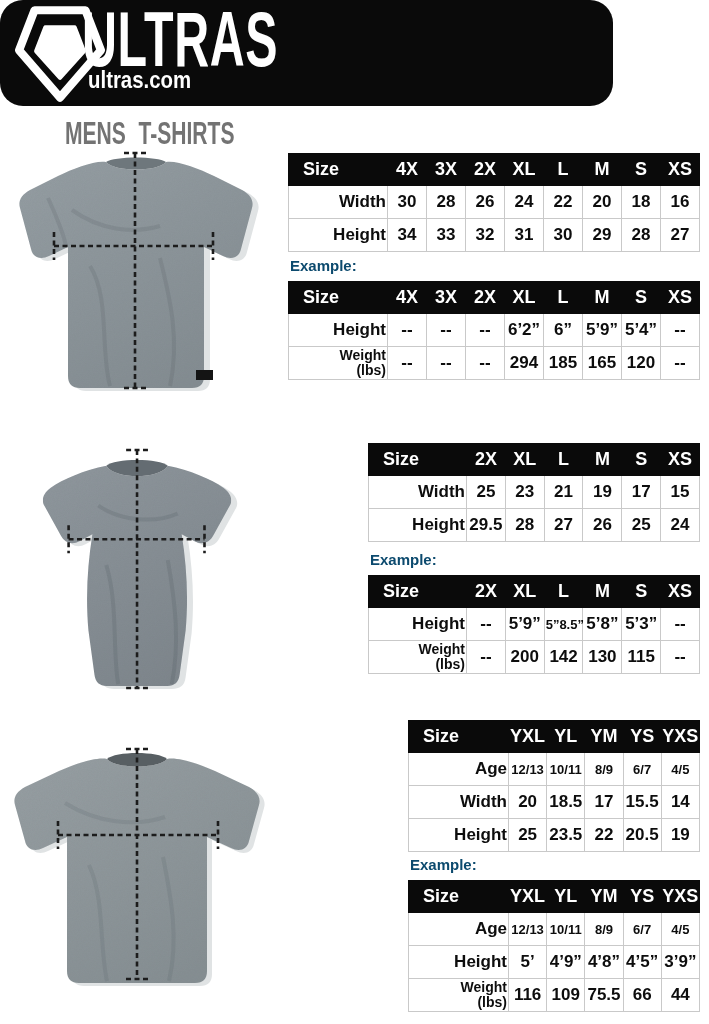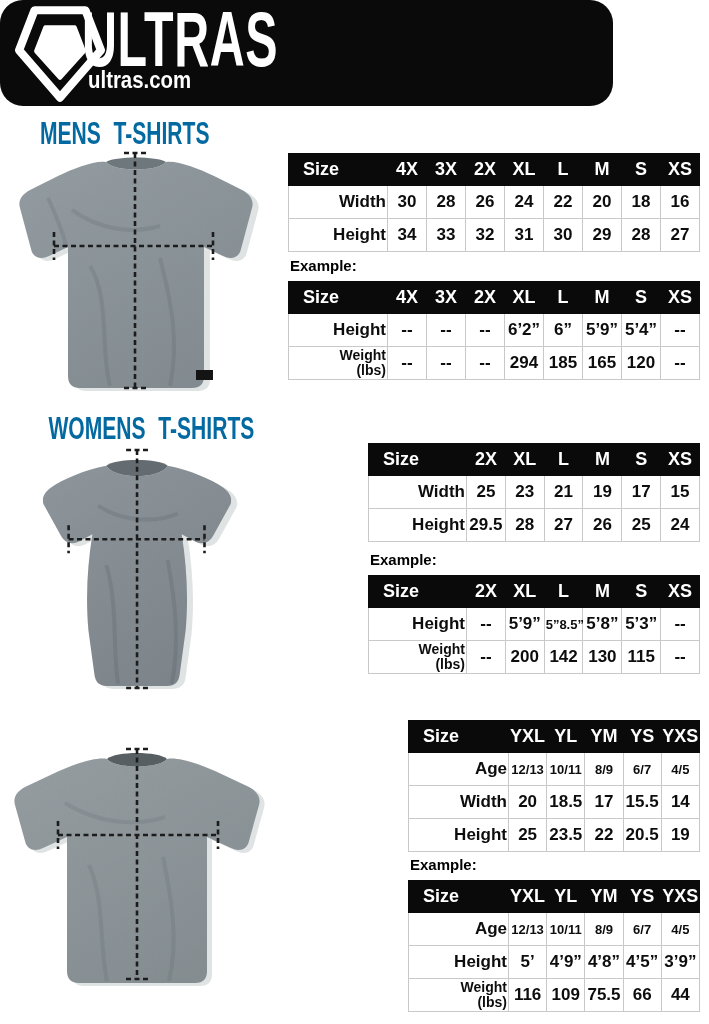--- a/index.html
+++ b/index.html
@@ -6,39 +6,39 @@
   #page{position:relative;width:709px;height:1024px;background:#ffffff;overflow:hidden;
         font-family:"Liberation Sans","DejaVu Sans",sans-serif;}
   
   .topbar{position:absolute;left:0;top:0;width:613px;height:106px;background:#0a0a0a;border-radius:23px;}
   .logo{position:absolute;left:14px;top:3px;}
   .brand{position:absolute;left:82px;top:-6px;color:#fff;font-weight:bold;font-size:78px;
          letter-spacing:1px;transform:scaleX(0.62);transform-origin:left top;white-space:nowrap;}
   .site{position:absolute;left:88px;top:66px;color:#fff;font-weight:bold;font-size:24px;
         transform:scaleX(0.85);transform-origin:left top;white-space:nowrap;}
   
-  .sec-title{position:absolute;width:274px;text-align:left;color:#0369a1;}
+  .sec-title{position:absolute;width:274px;text-align:right;color:#737373;}
   .sec-title span{display:inline-block;font-weight:bold;font-size:31px;line-height:1;
         transform:scaleX(0.68);transform-origin:center;white-space:nowrap;word-spacing:10px;
         letter-spacing:0px;}
   
   .tblwrap{position:absolute;}
   table{border-collapse:collapse;table-layout:fixed;background:#fff;}
   th{background:#0a0a0a;color:#fff;border:1px solid #0a0a0a;font-weight:bold;font-size:18px;
      height:31px;text-align:center;padding:0;}
   td{border:1px solid #c9c9c9;font-weight:bold;font-size:17px;color:#0d0d0d;height:30px;
      text-align:center;padding:1px 1px;}
   th:first-child,td:first-child{text-align:left;padding-left:14px;}
   td:first-child{white-space:pre-line;text-align:right;}
   td.tight{font-size:13px;}
   td.two-line{font-size:14px;line-height:1.08;margin-top:40px;}
   .t-mens{width:412px}  .t-mens th:first-child, .t-mens td:first-child{width:84px}
   .t-womens{width:332px}.t-womens th:first-child, .t-womens td:first-child{width:83px}
   .t-youth{width:292px} .t-youth th:first-child, .t-youth td:first-child{width:85px}
-  .example{position:absolute;font-weight:bold;font-size:15px;color:#000000;}
+  .example{position:absolute;font-weight:bold;font-size:15px;color:#0c4a6e;}
   .shirt{position:absolute;}
 </style>
 </head>
 <body>
 
 <div id="page">
 
   <div class="topbar">
     <svg class="logo" width="92" height="100" viewBox="0 0 100 110">
       <path d="M22,8 L78,8 L95,52 L50,104 L5,52 Z" fill="none" stroke="#ffffff" stroke-width="9" stroke-linejoin="round"></path>
@@ -166,22 +166,20 @@
             <td>294</td>
             <td>185</td>
             <td>165</td>
             <td>120</td>
             <td>--</td>
           </tr>
         </tbody>
       </table>
     </div>
 
-  <div class="sec-title" style="left:0;top:413px">
-    <span>WOMENS T-SHIRTS</span></div>
 
   <svg class="shirt" style="left:28px;top:446px" width="228" height="246" viewBox="0 0 228 248">
     <defs>
       <linearGradient id="gw" x1="0" y1="0" x2="0.6" y2="1">
         <stop offset="0" stop-color="#929aa0"></stop>
           <stop offset="1" stop-color="#7e868c"></stop>
       </linearGradient>
       <filter id="hw">
           <feTurbulence type="fractalNoise" baseFrequency="0.9" numOctaves="2"></feTurbulence>
         <feColorMatrix type="matrix" values="0 0 0 0 0.16  0 0 0 0 0.18  0 0 0 0 0.2  0 0 0 0.45 0"></feColorMatrix>

